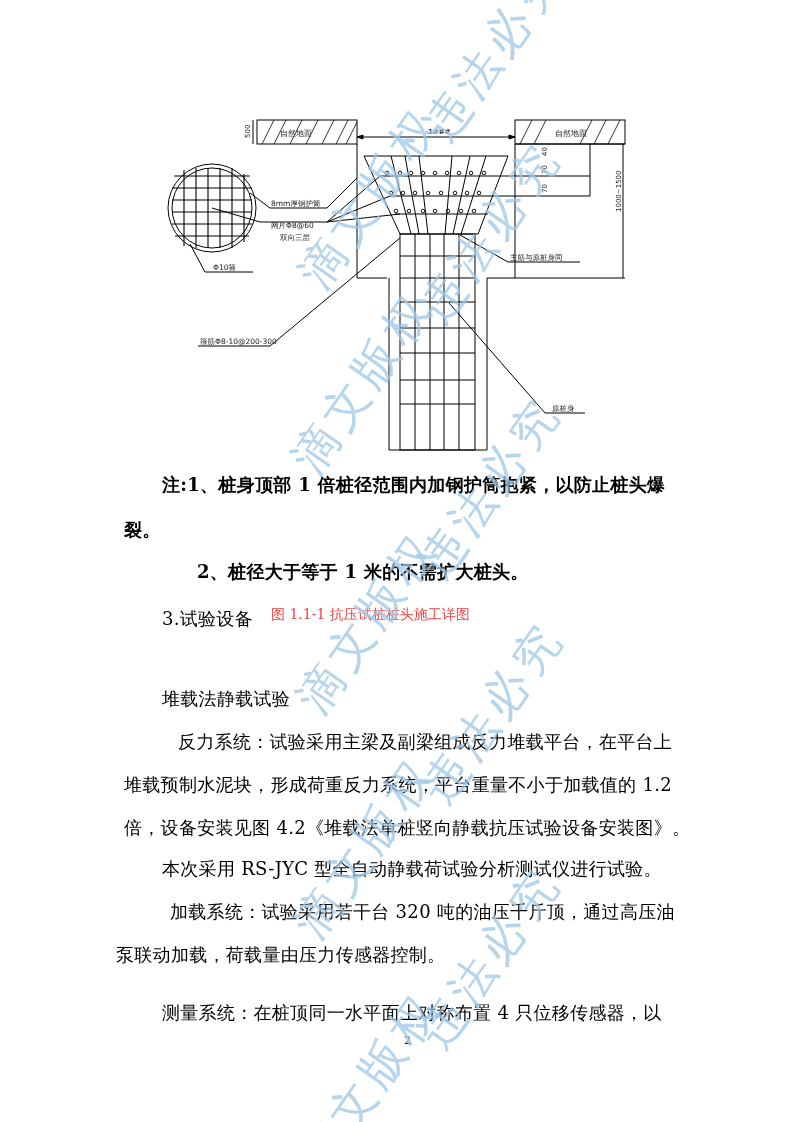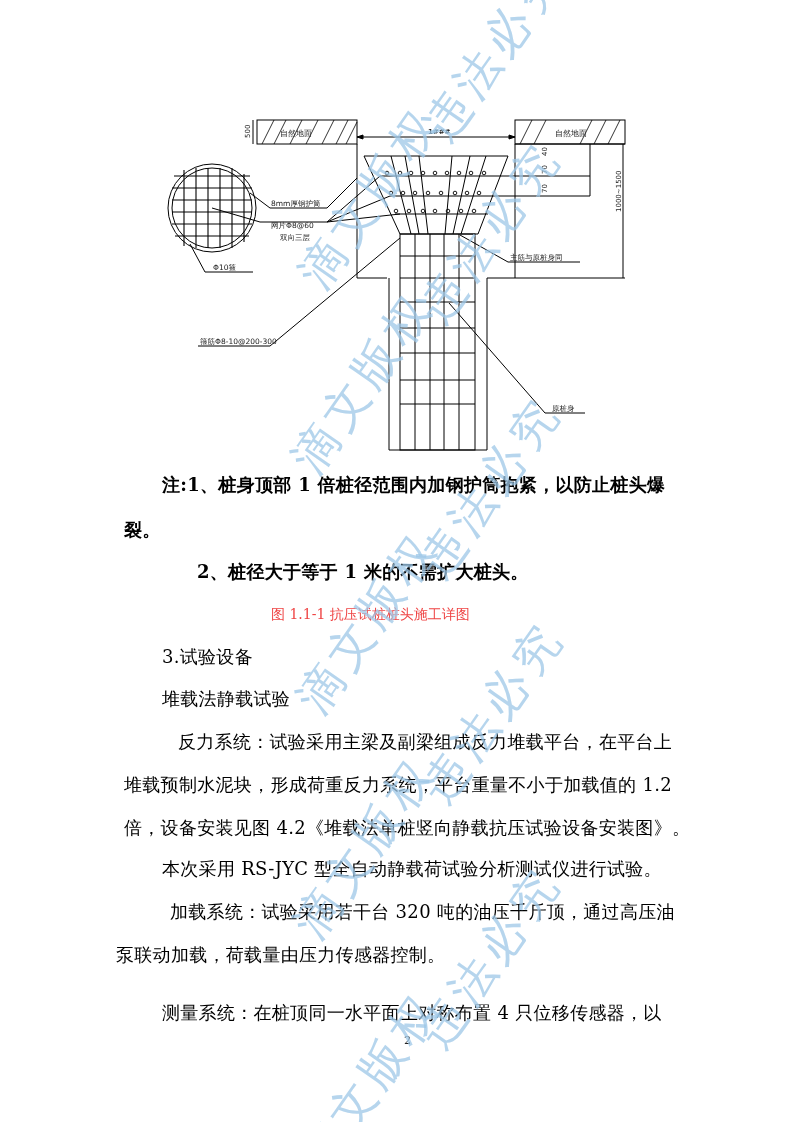--- a/index.html
+++ b/index.html
@@ -158,21 +158,21 @@
     <text class="dtext" x="200" y="344" font-size="7.5">箍筋Φ8-10@200-300</text>
     <text class="dtext" x="552" y="411" font-size="7.5">原桩身</text>
   </svg>
 
   <div class="para bold" style="left:162px; top:473px;">注:1、桩身顶部 1 倍桩径范围内加钢护筒抱紧，以防止桩头爆</div>
   <div class="para bold" style="left:124px; top:518px;">裂。</div>
   <div class="para bold" style="left:197px; top:560px;">2、桩径大于等于 1 米的不需扩大桩头。</div>
 
   <div class="caption" style="left:271px; top:602px;">图 1.1-1  抗压试桩桩头施工详图</div>
 
-  <div class="para" style="left:162px; top:645px;">3.试验设备</div>
+  <div class="para" style="left:162px; top:607px;">3.试验设备</div>
   <div class="para" style="left:162px; top:687px;">堆载法静载试验</div>
   <div class="para" style="left:178px; top:730px;">反力系统：试验采用主梁及副梁组成反力堆载平台，在平台上</div>
   <div class="para" style="left:124px; top:773px;">堆载预制水泥块，形成荷重反力系统，平台重量不小于加载值的 1.2</div>
   <div class="para" style="left:124px; top:816px;">倍，设备安装见图 4.2《堆载法单桩竖向静载抗压试验设备安装图》。</div>
   <div class="para" style="left:162px; top:857px;">本次采用 RS-JYC 型全自动静载荷试验分析测试仪进行试验。</div>
   <div class="para" style="left:162px; top:900px;margin-left:8px;">加载系统：试验采用若干台 320 吨的油压千斤顶，通过高压油</div>
   <div class="para" style="left:116px; top:943px;">泵联动加载，荷载量由压力传感器控制。</div>
   <div class="para" style="left:162px; top:985px;margin-top:16px;">测量系统：在桩顶同一水平面上对称布置 4 只位移传感器，以</div>
 
   <div class="pagenum">2</div>

